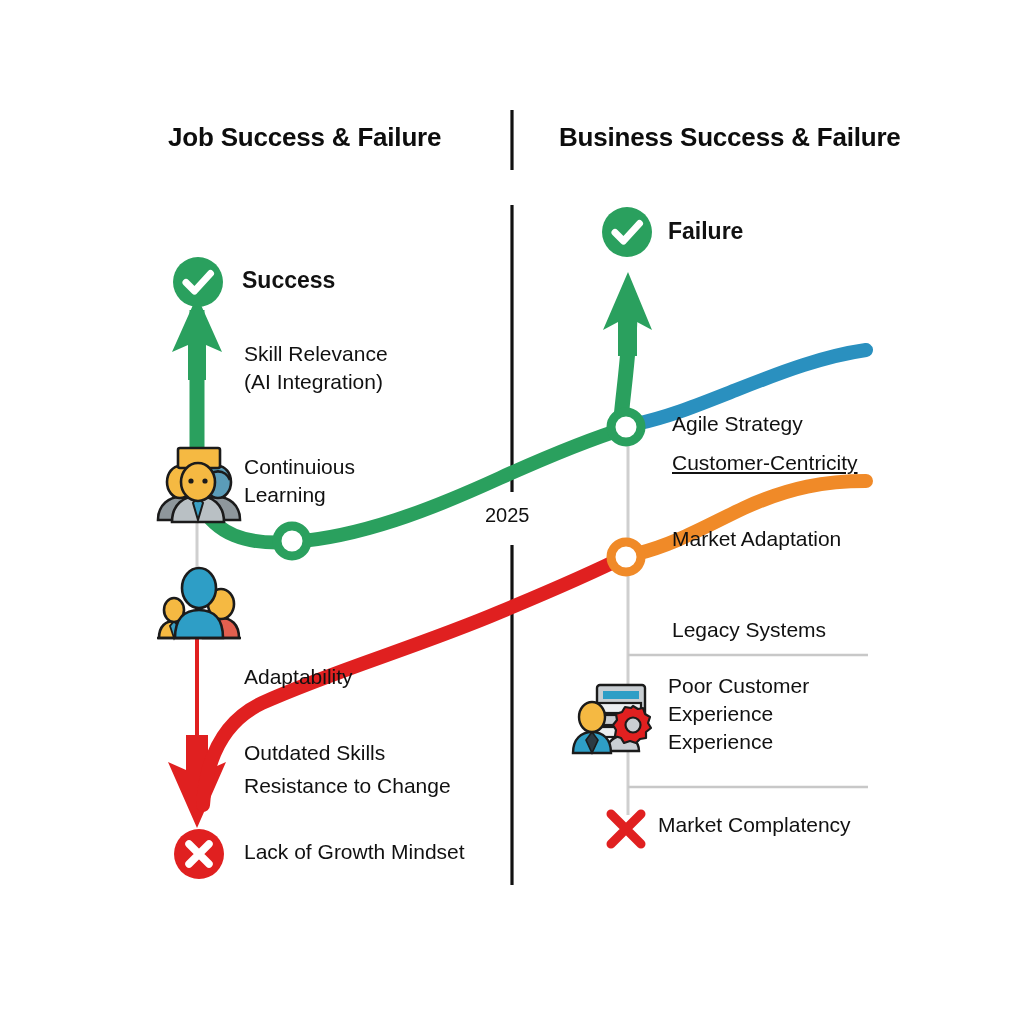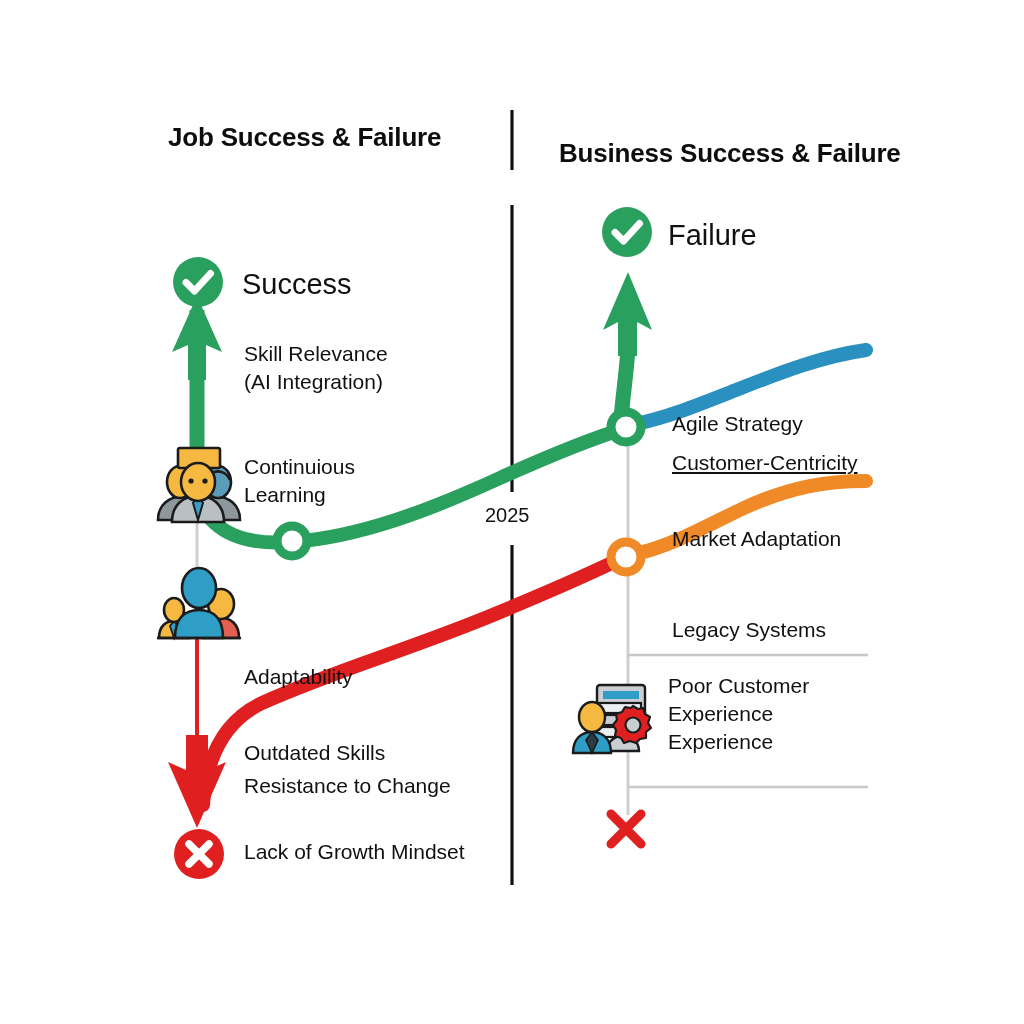--- a/index.html
+++ b/index.html
@@ -29,32 +29,32 @@
   }
   .panel-title {
     position: absolute;
     font-size: 26px;
     font-weight: bold;
     color: #0d0d0d;
     letter-spacing: -0.2px;
     white-space: nowrap;
   }
   #title-left  { left: 168px; top: 122px; }
-  #title-right { left: 559px; top: 122px; margin-top: 16px; }
+  #title-right { left: 559px; top: 122px; }
 
   .lbl {
     position: absolute;
     font-size: 21px;
     color: #111111;
     line-height: 1.33;
     white-space: pre-line;
   }
   .lbl.bold {
-    font-weight: normal;
-    font-size: 29px;
+    font-weight: bold;
+    font-size: 23px;
   }
   .year-lbl {
     position: absolute;
     font-size: 20px;
     color: #111111;
     white-space: nowrap;
   }
   .icon-box {
     position: absolute;
   }
@@ -225,14 +225,15 @@
         <circle cx="0" cy="0" r="7.5" fill="#c9ced2" stroke="#1b1b1b" stroke-width="2.2"></circle>
       </g>
     </svg>
   </div>
 
   <div class="icon-box" style="left:603px; top:806px;">
     <svg width="46" height="46" viewBox="0 0 46 46">
       <path d="M8 8 L38 38 M38 8 L8 38" stroke="#e02020" stroke-width="9" stroke-linecap="round"></path>
     </svg>
   </div>
+  <div class="lbl" style="left:658px; top:811px;">Market Complatency</div>
 
 </div>
 
 </body></html>

